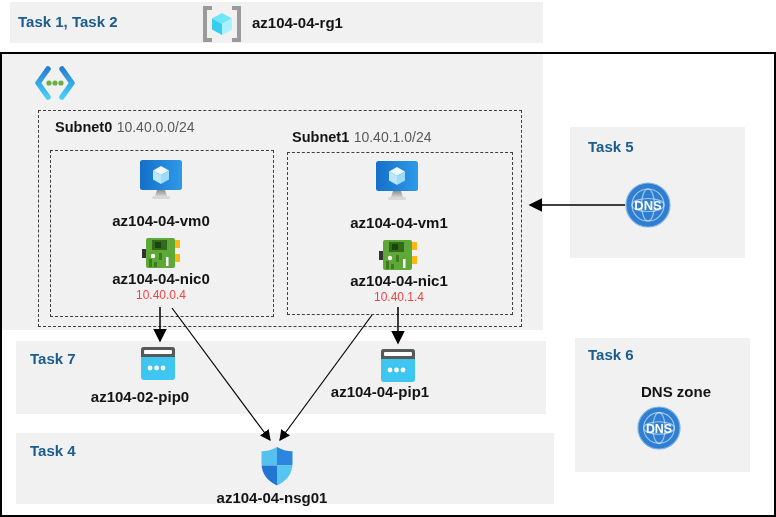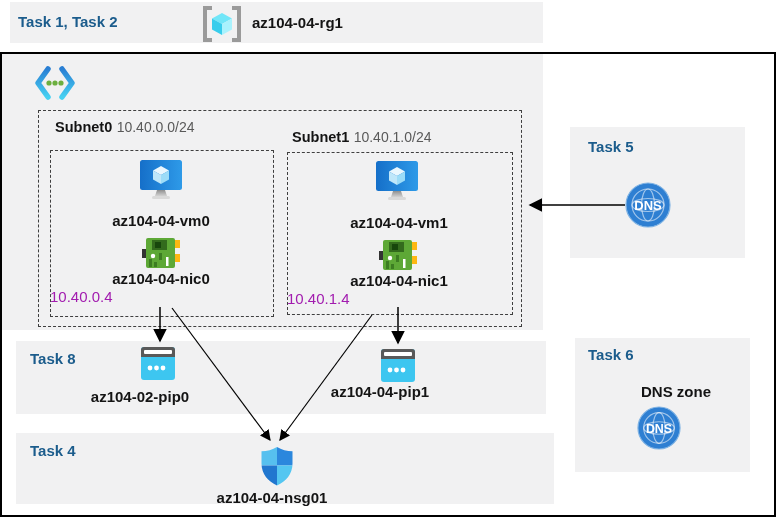--- a/index.html
+++ b/index.html
@@ -6,21 +6,21 @@
   .canvas{position:relative;width:776px;height:517px;background:#fff;
           font-family:"Liberation Sans",sans-serif;overflow:hidden;}
   .abs{position:absolute;}
   .band{position:absolute;background:#f1f1f2;}
   .frame{position:absolute;left:0;top:52px;width:772px;height:461px;border:2px solid #000;box-sizing:content-box;background:transparent;}
   .tasklab{position:absolute;font-size:15px;font-weight:700;color:#1b5c8c;white-space:nowrap;}
   .rname{font-size:15px;font-weight:700;color:#141414;white-space:nowrap;text-align:center;}
   .cidr{font-size:14px;font-weight:400;color:#595959;}
   .subname{font-size:14.5px;font-weight:700;color:#141414;}
   .clabel{position:absolute;text-align:center;font-size:15px;font-weight:700;color:#141414;white-space:nowrap;}
-  .ip{position:absolute;text-align:left;font-size:15px;font-weight:400;color:#a21caf;white-space:nowrap;}
+  .ip{position:absolute;text-align:center;font-size:12px;font-weight:400;color:#ef4444;white-space:nowrap;}
   .dashed{position:absolute;border:1.5px dashed #3f3f3f;}
   .arrows{position:absolute;left:0;top:0;width:776px;height:517px;pointer-events:none;}
   svg{display:block;}
 </style>
 </head>
 <body>
 
 <div class="canvas">
 
   <div class="band" style="left:10px;top:2px;width:533px;height:41px;"></div>
@@ -121,21 +121,21 @@
     <circle cx="11" cy="19" r="2.2" fill="#ffffff"></circle>
     <rect x="24" y="20" width="2.5" height="9" fill="#ffffff"></rect>
     <rect x="7" y="22" width="3" height="8" fill="#3c7d22"></rect>
     <rect x="12" y="25" width="3" height="5" fill="#3c7d22"></rect>
     <rect x="17" y="16" width="3" height="7" fill="#3c7d22"></rect>
   </svg>
   <div class="clabel" style="left:287px;top:272px;width:224px;">az104-04-nic1</div>
   <div class="ip" style="left:287px;top:290px;width:224px;">10.40.1.4</div>
 
   <div class="band" style="left:16px;top:341px;width:530px;height:73px;"></div>
-  <div class="tasklab" style="left:30px;top:350px;">Task 8</div>
+  <div class="tasklab" style="left:30px;top:350px;">Task 7</div>
 
   <svg class="abs" style="left:141px;top:347px;" width="34" height="33" viewBox="0 0 34 33">
     <rect x="0" y="0" width="34" height="33" rx="3" fill="#3dc6f0"></rect>
     <path d="M0,10 V3 Q0,0 3,0 H31 Q34,0 34,3 V10 Z" fill="#595959"></path>
     <rect x="3" y="3" width="28" height="4" rx="1" fill="#ffffff"></rect>
     <circle cx="9" cy="21" r="2.4" fill="#ffffff"></circle>
     <circle cx="15.5" cy="21" r="2.4" fill="#ffffff"></circle>
     <circle cx="22" cy="21" r="2.4" fill="#ffffff"></circle>
   </svg>
   <div class="clabel" style="left:60px;top:388px;width:160px;">az104-02-pip0</div>

